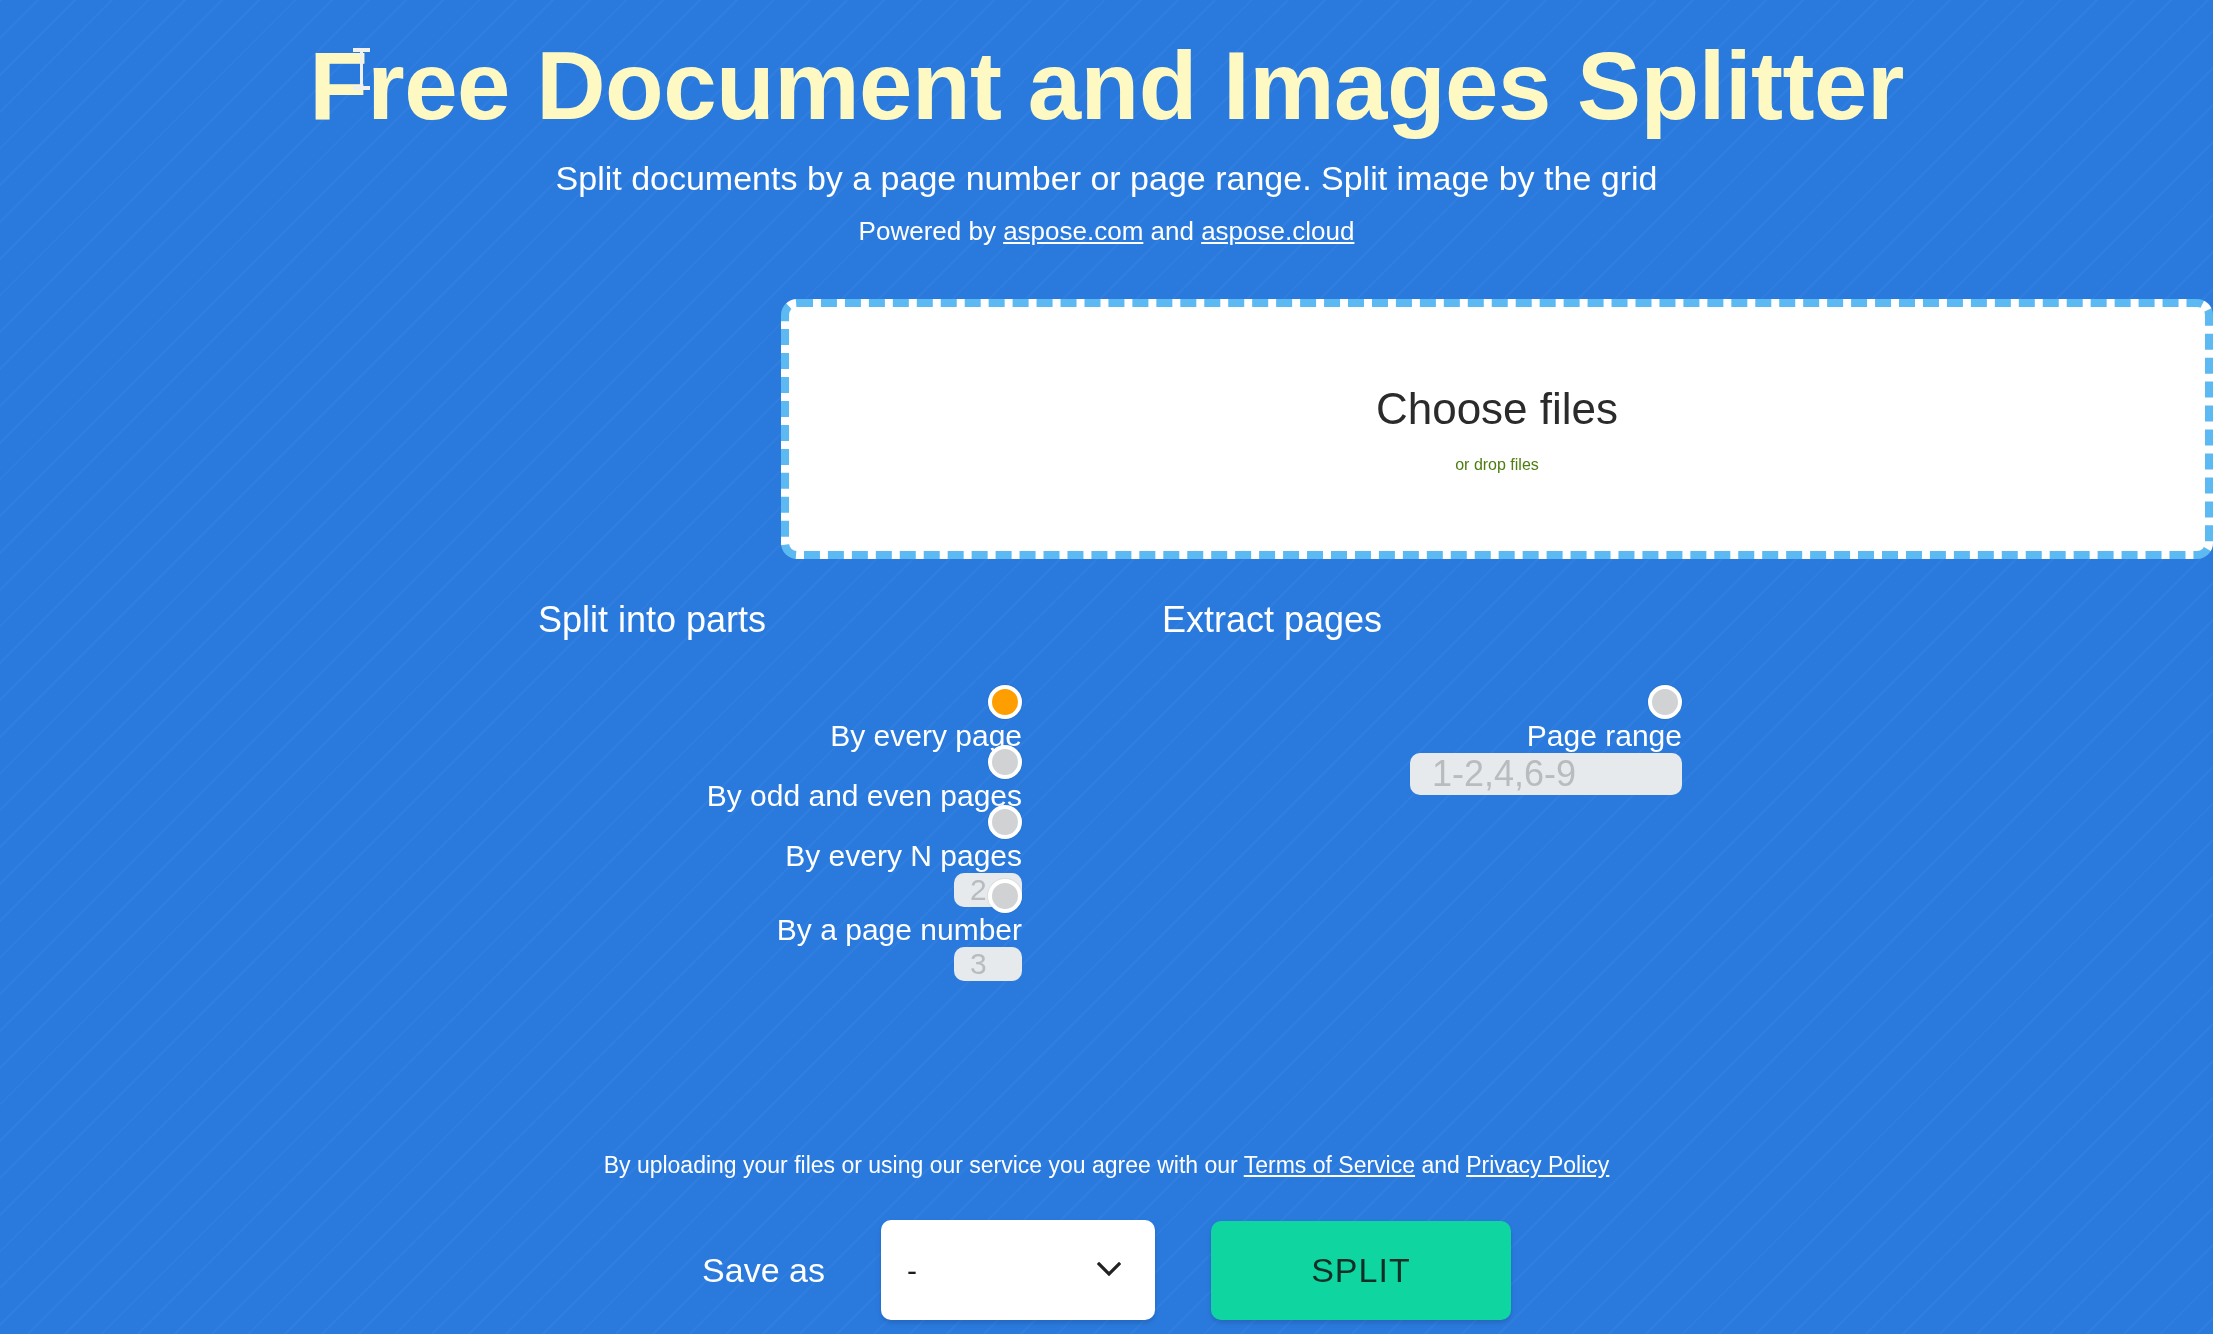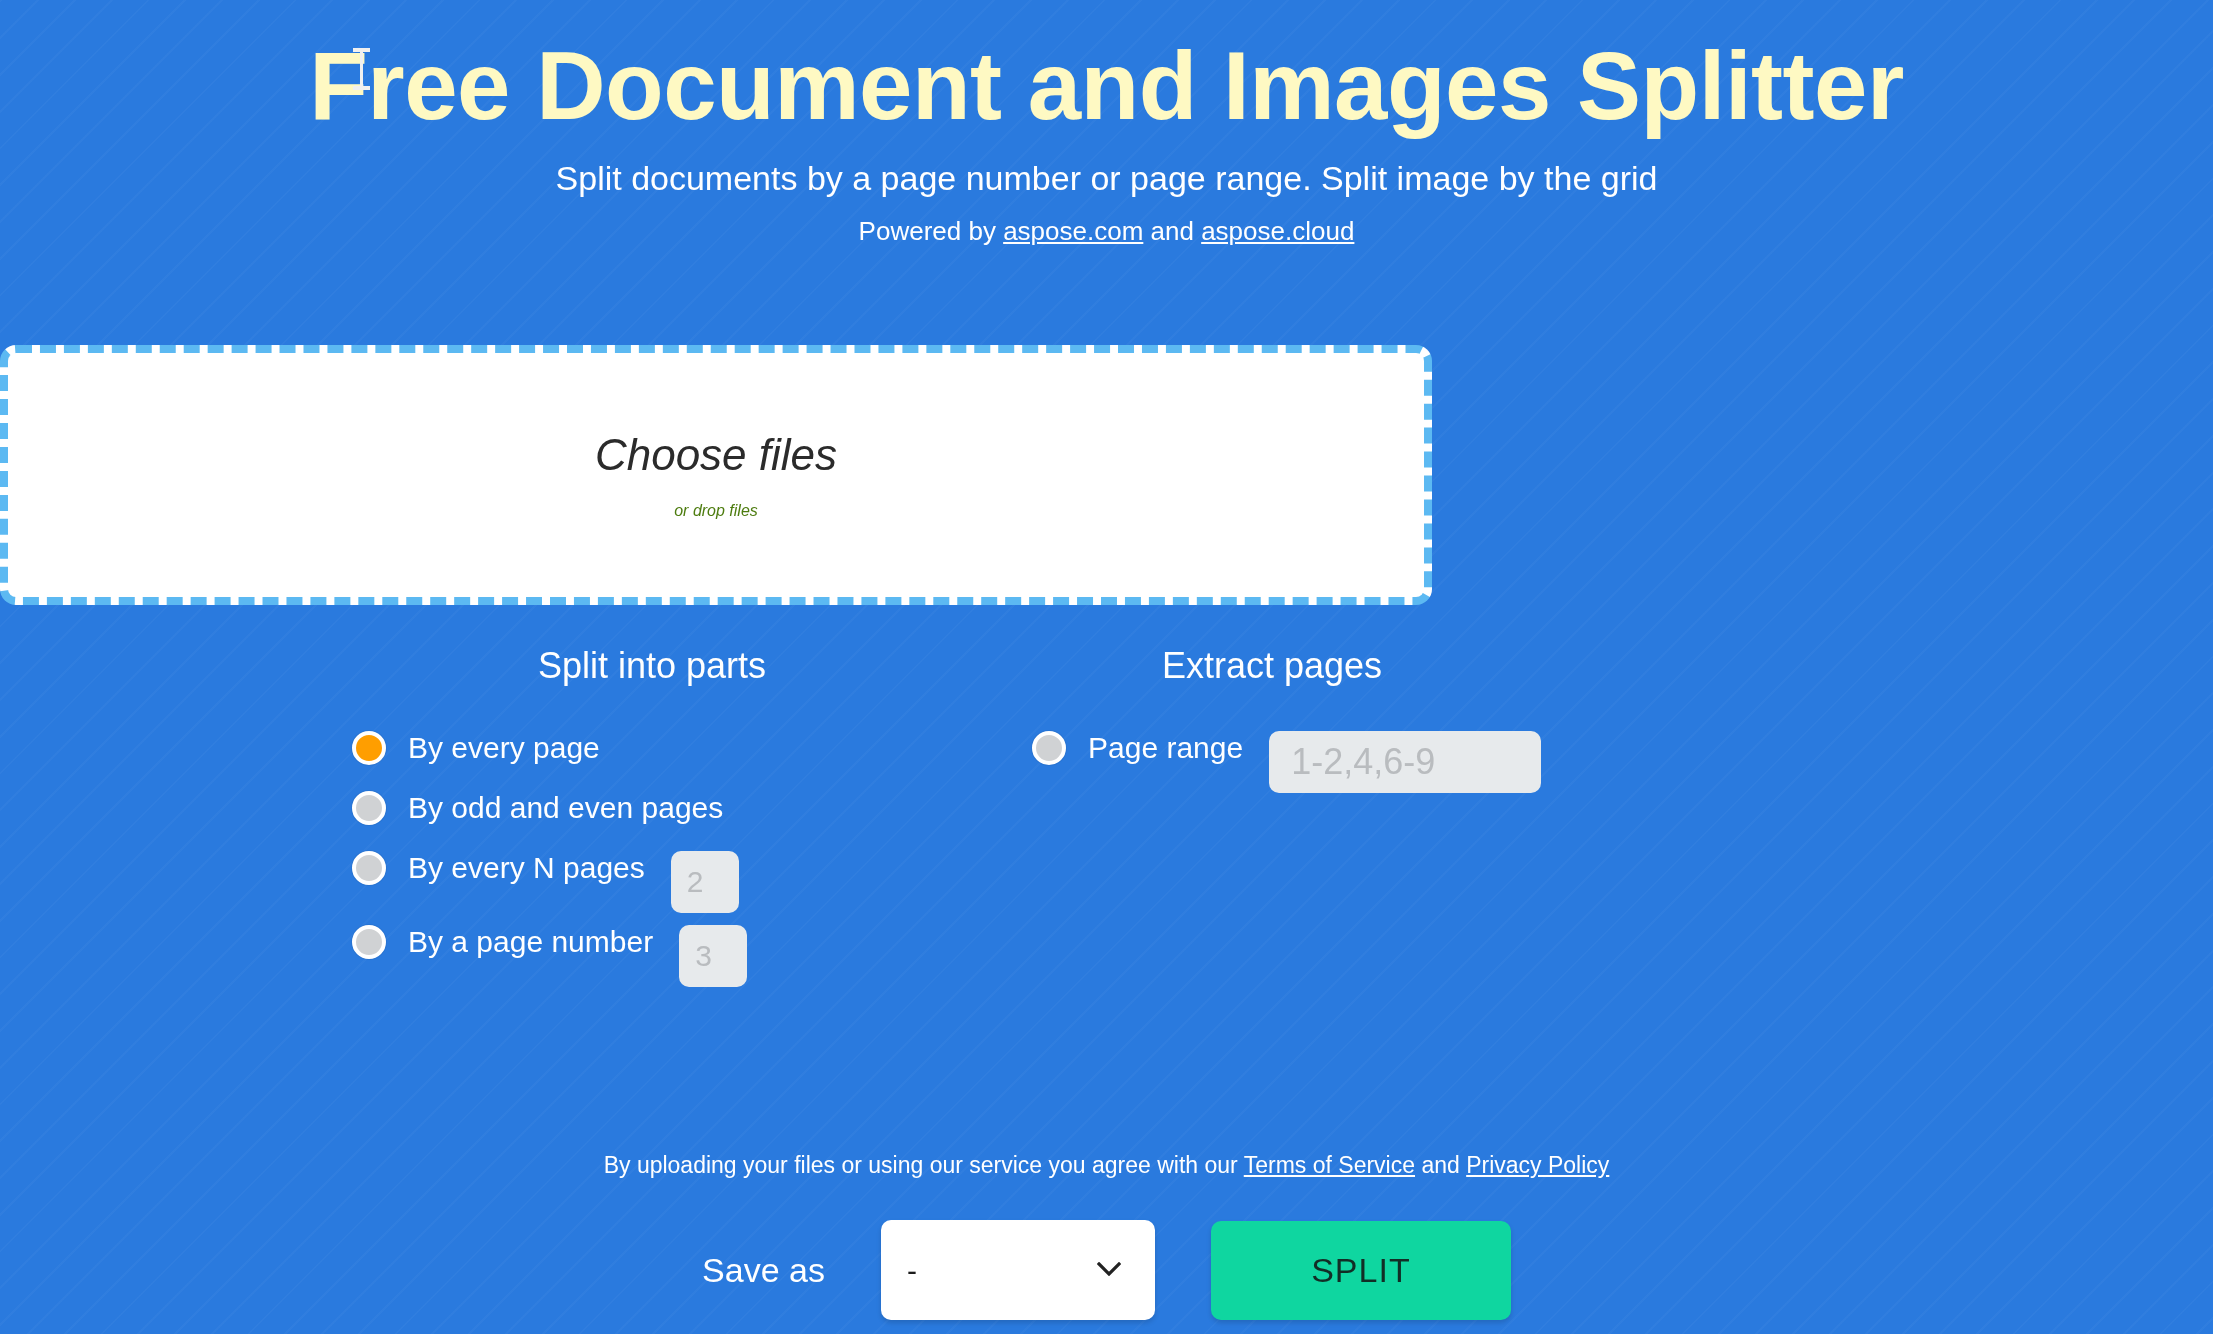--- a/index.html
+++ b/index.html
@@ -63,23 +63,22 @@
     height: 44px;
     pointer-events: none;
   }
   .text-caret .bar { position: absolute; left: 7px; top: 3px; width: 3px; height: 38px; background: #f0f0f0; }
   .text-caret .cap-t { position: absolute; left: 0px; top: 1px; width: 17px; height: 4px; background: #f0f0f0; }
   .text-caret .cap-b { position: absolute; left: 0px; top: 39px; width: 17px; height: 4px; background: #f0f0f0; }
 
   
   .dropzone-wrap {
     display: flex;
-    justify-content: flex-start;
-    margin-top: 98px;
-    font-style: italic;
+    justify-content: flex-end;
+    margin-top: 52px;
   }
   .dropzone {
     width: 1432px;
     height: 260px;
     background: #ffffff;
     border: 8px dashed #5cb9f2;
     border-radius: 16px;
     display: flex;
     flex-direction: column;
     align-items: center;
@@ -111,23 +110,24 @@
     font-weight: 400;
     color: #ffffff;
     text-align: center;
     margin-bottom: 44px;
   }
   .col-split .section-heading { padding-right: 70px; }
   .col-extract .section-heading { padding-right: 160px; }
 
   .radio-row {
     display: flex;
-    align-items: flex-start;
+    align-items: flex-end;
     height: 52px;
     margin-bottom: 8px;
+    flex-direction: column;
   }
   .radio-row.with-box { height: 74px; margin-bottom: 0px; }
 
   .radio {
     width: 34px;
     height: 34px;
     border-radius: 50%;
     background: #d0d2d4;
     border: 4px solid #ffffff;
     box-shadow: 0 0 0 1px rgba(0,0,0,0.05);

